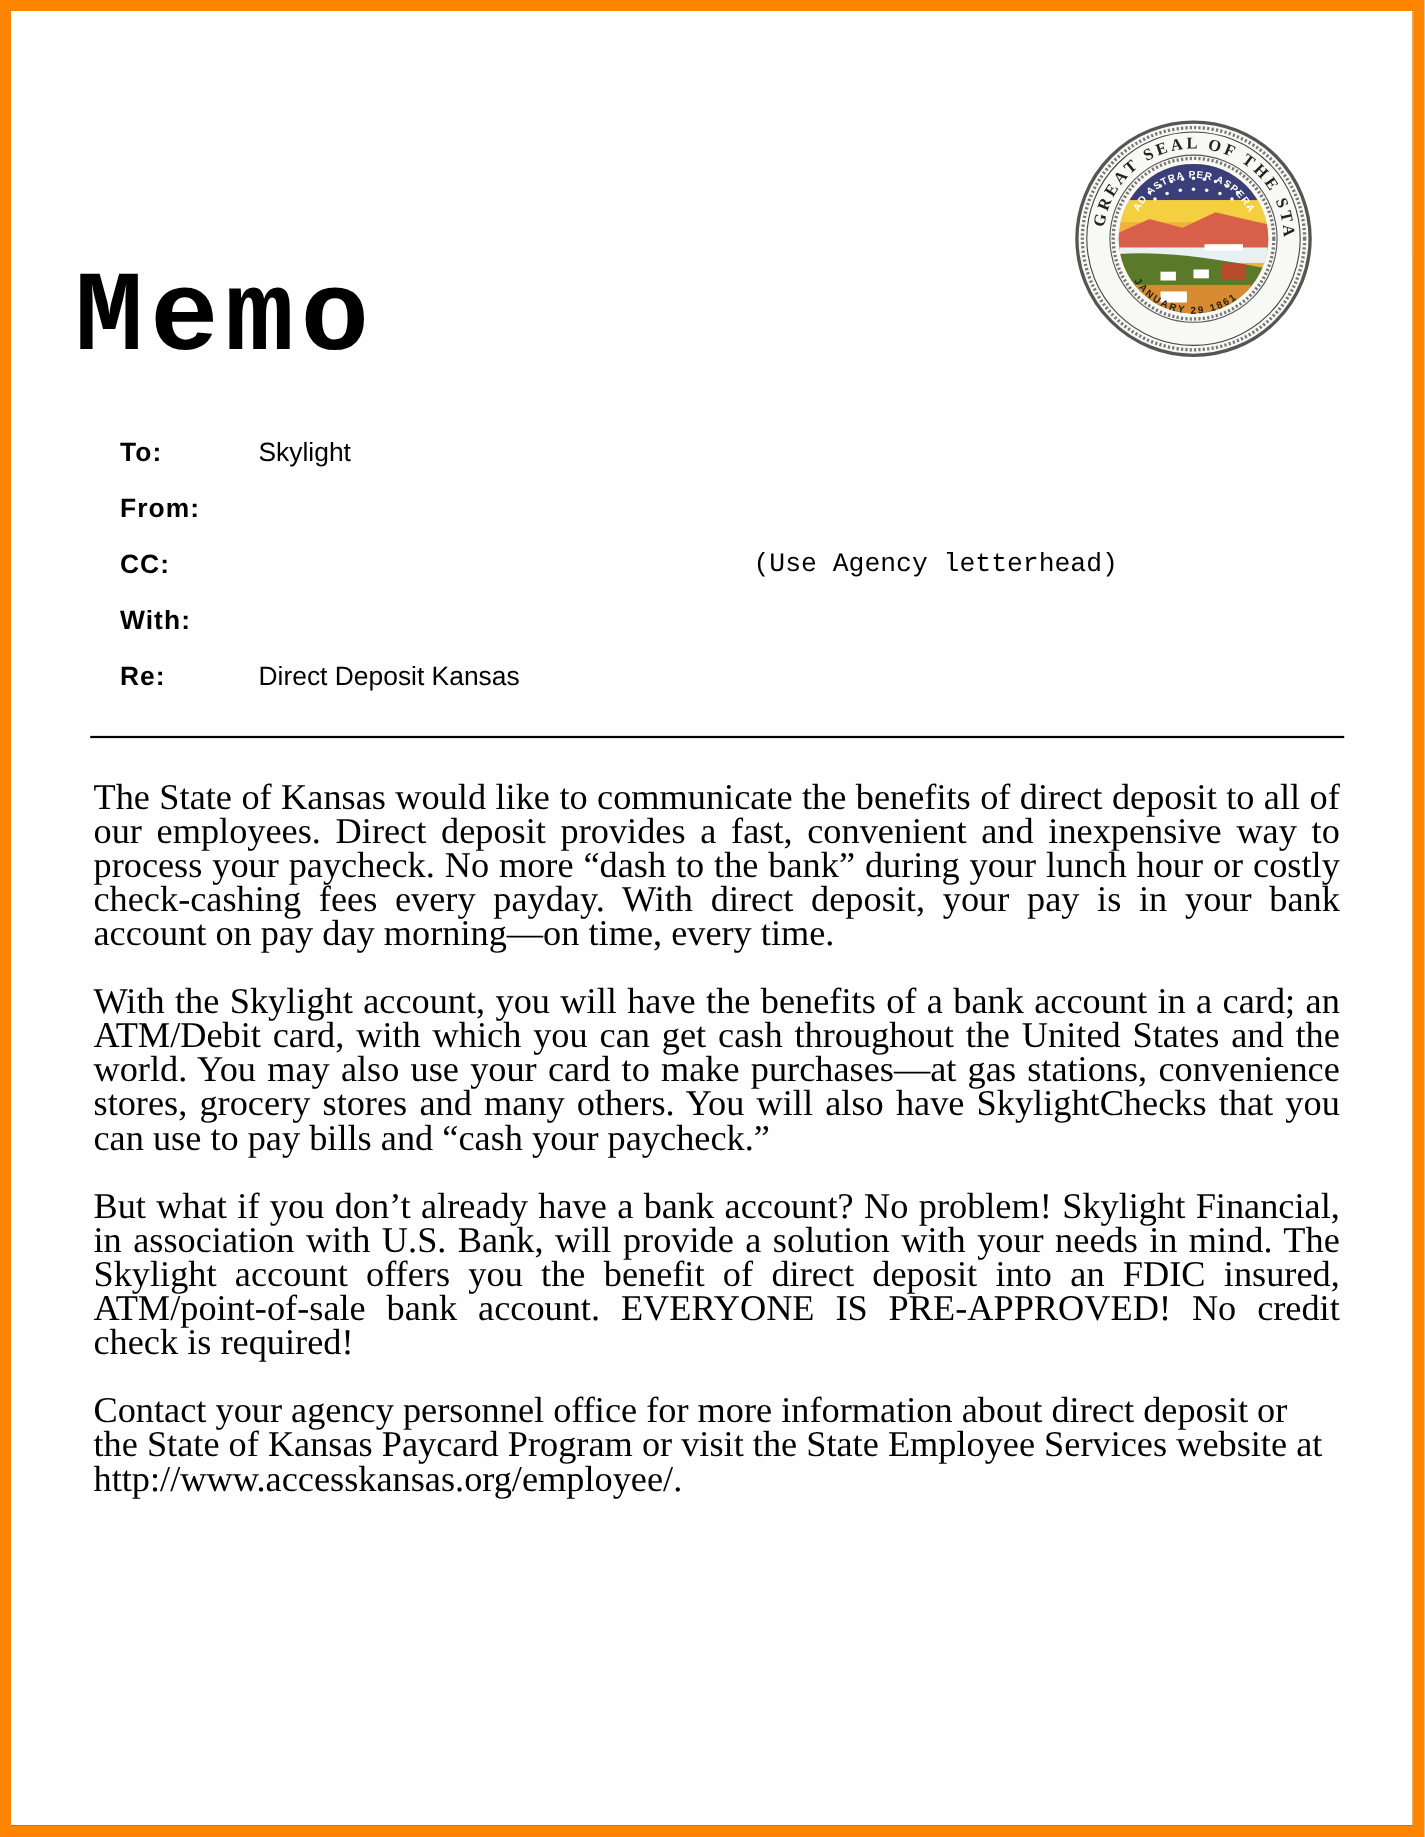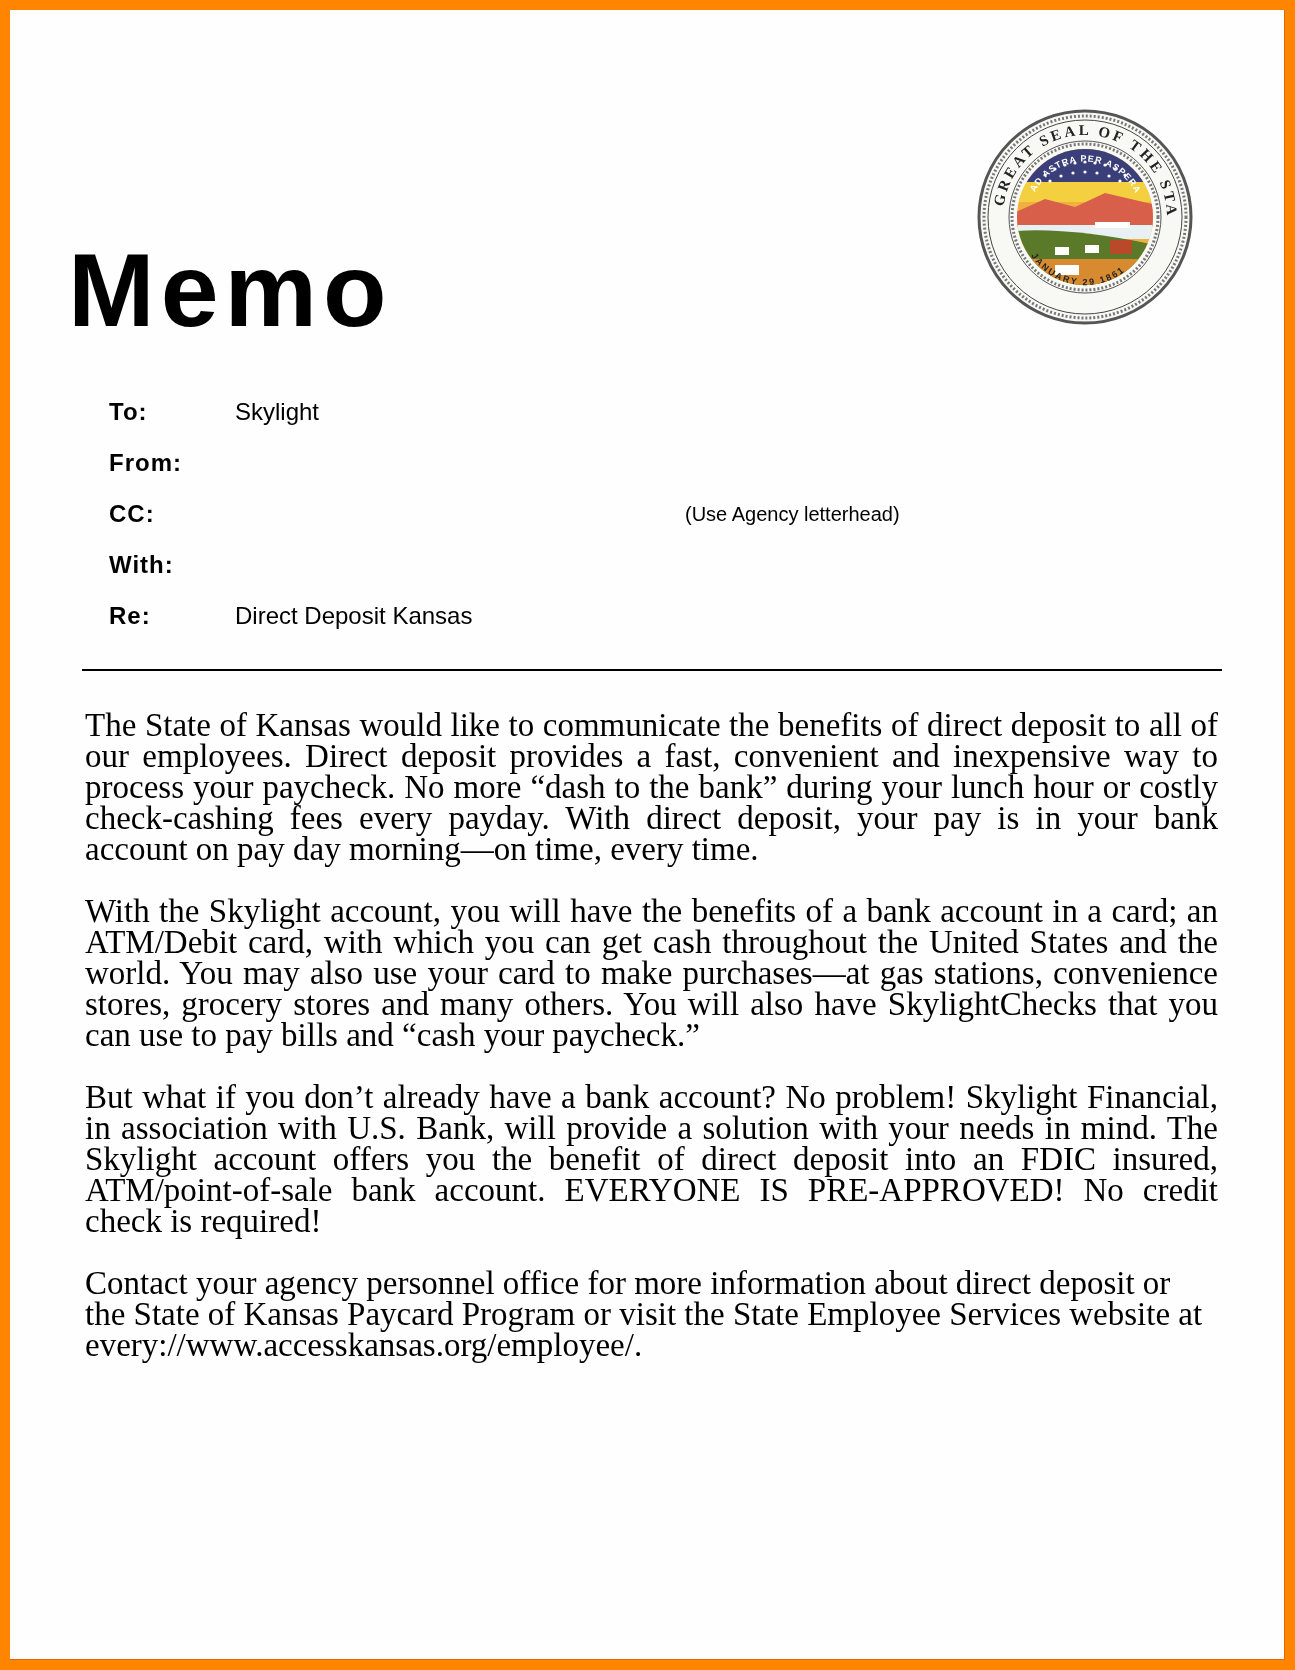--- a/index.html
+++ b/index.html
@@ -23,21 +23,21 @@
       position: absolute;
       left: 965px;
       top: 97px;
       width: 220px;
       height: 220px;
     }
     .memo-title {
       position: absolute;
       left: 58px;
       top: 228px;
-      font-family: Liberation Sans, sans-serif;
+      font-family: Liberation Mono, monospace;
       font-weight: bold;
       font-size: 104px;
       letter-spacing: 6px;
       color: #000;
       line-height: 1;
     }
     .hdr-row {
       position: absolute;
       left: 75px;
       height: 34px;
@@ -54,22 +54,22 @@
       letter-spacing: 1px;
       margin-left: 24px;
     }
     .hdr-value {
       position: absolute;
       left: 150px;
     }
     .letterhead-note {
       position: absolute;
       left: 675px;
-      font-family: Liberation Sans, sans-serif;
-      font-size: 20px;
+      font-family: Liberation Mono, monospace;
+      font-size: 24px;
       line-height: 34px;
       color: #000;
       white-space: nowrap;
     }
     .rule {
       position: absolute;
       left: 72px;
       top: 659px;
       width: 1140px;
       height: 0;
@@ -176,16 +176,16 @@
     <span class="hdr-label">Re:</span>
     <span class="hdr-value">Direct Deposit Kansas</span>
   </div>
 
   <div class="rule"></div>
 
   <div class="body-text">
     <p>The State of Kansas would like to communicate the benefits of direct deposit to all of our employees. Direct deposit provides a fast, convenient and inexpensive way to process your paycheck.  No more “dash to the bank” during your lunch hour or costly check-cashing fees every payday.  With direct deposit, your pay is in your bank account on pay day morning—on time, every time.</p>
     <p>With the Skylight account, you will have the benefits of a bank account in a card; an ATM/Debit card, with which you can get cash throughout the United States and the world.  You may also use your card to make purchases—at gas stations, convenience stores, grocery stores and many others.  You will also have SkylightChecks that you can use to pay bills and “cash your paycheck.”</p>
     <p>But what if you don’t already have a bank account? No problem!  Skylight Financial, in association with U.S. Bank, will provide a solution with your needs in mind.  The Skylight account offers you the benefit of direct deposit into an FDIC insured, ATM/point-of-sale bank account. EVERYONE IS PRE-APPROVED! No credit check is required!</p>
-    <p class="last">Contact your agency personnel office for more information about direct deposit or the State of Kansas Paycard Program or visit the State Employee Services website at every://www.accesskansas.org/employee/.</p>
+    <p class="last">Contact your agency personnel office for more information about direct deposit or the State of Kansas Paycard Program or visit the State Employee Services website at http://www.accesskansas.org/employee/.</p>
   </div>
 
 </div>
 
 </body></html>

